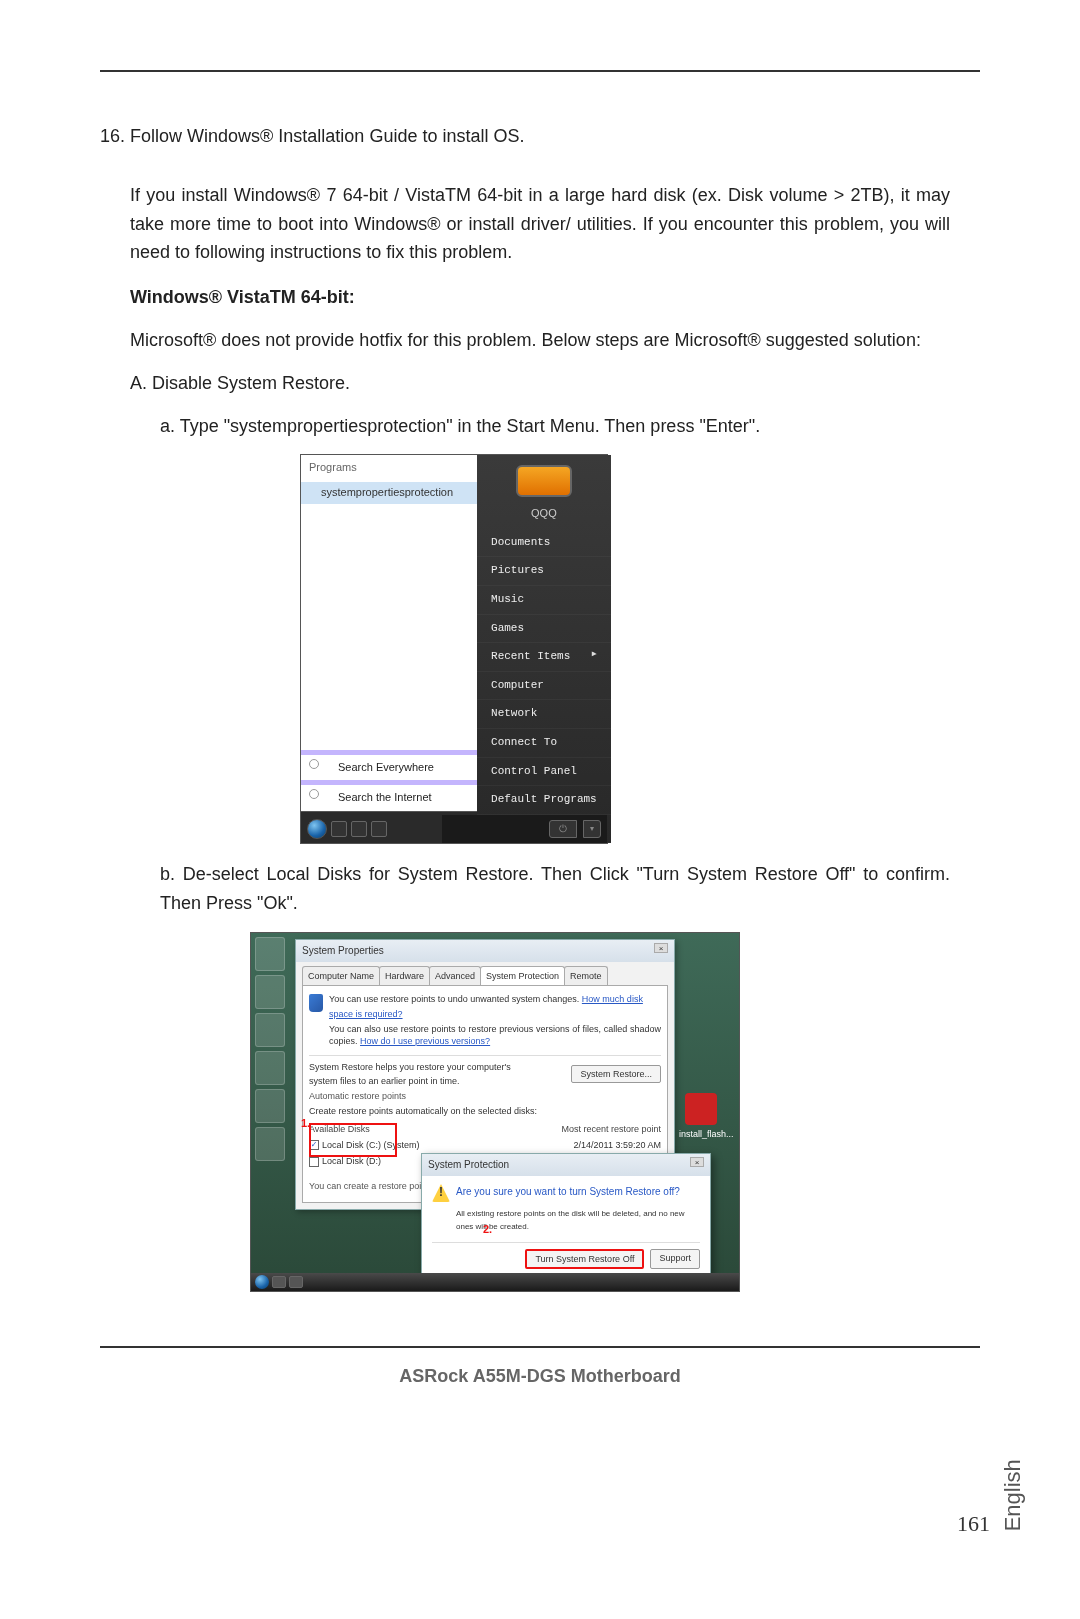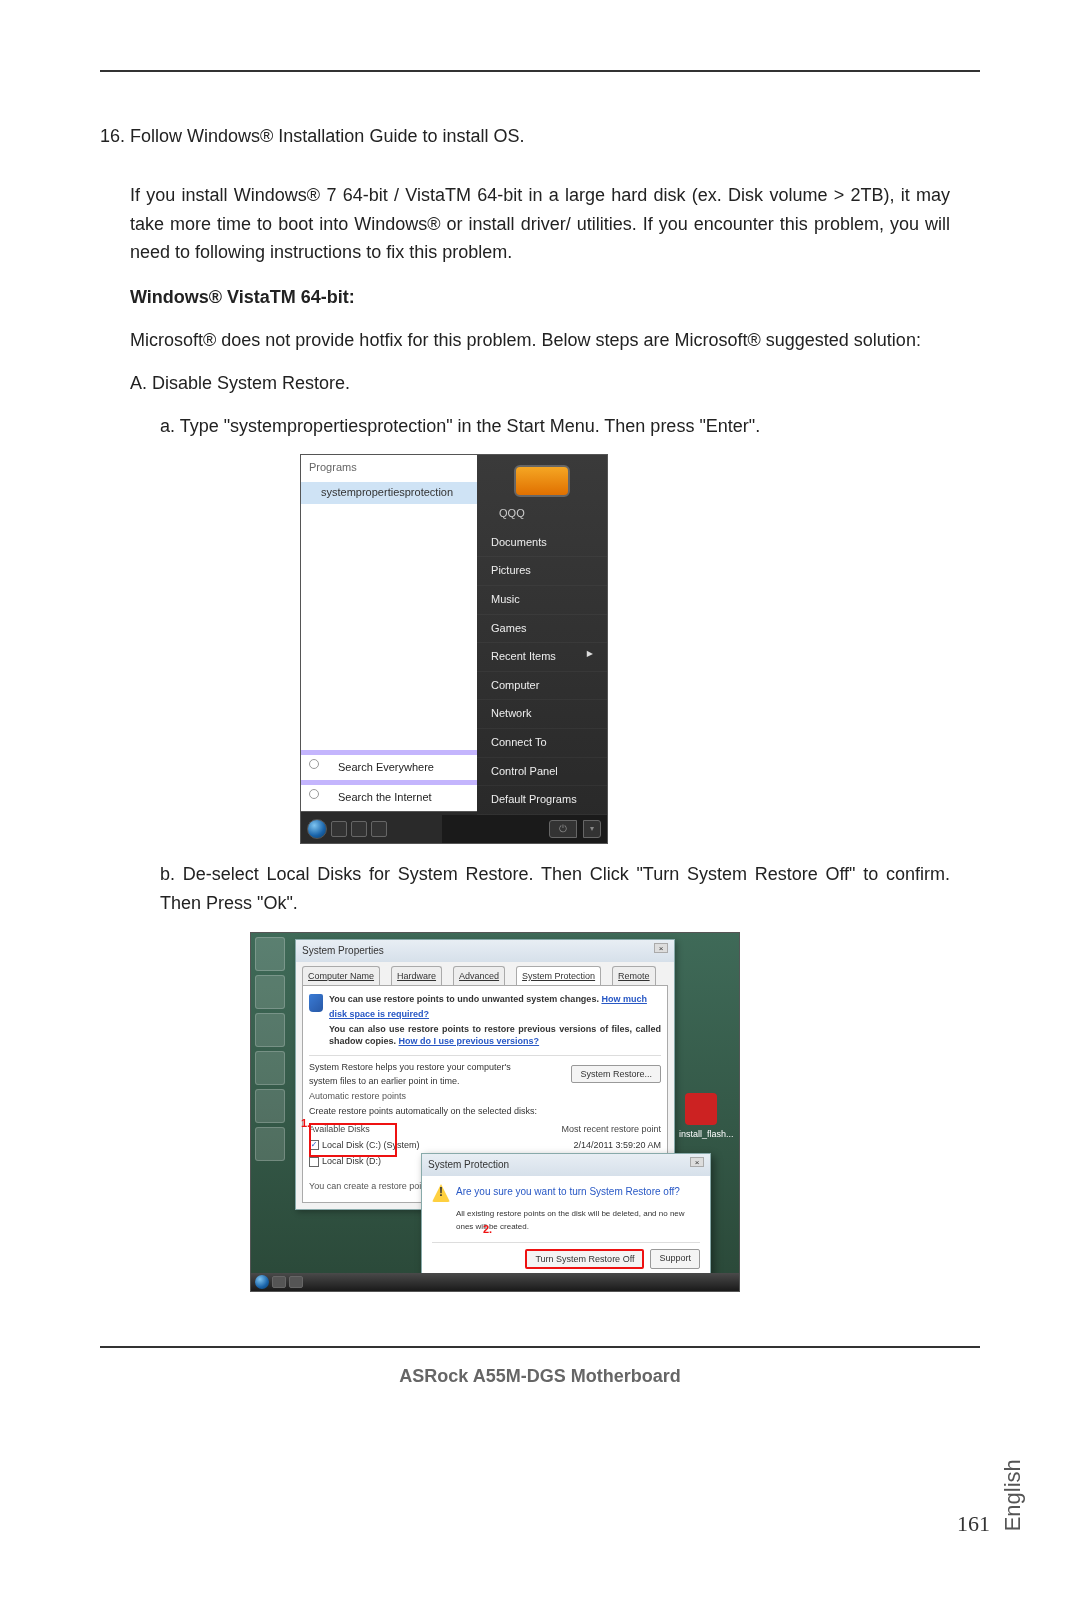--- a/index.html
+++ b/index.html
@@ -18,41 +18,41 @@
   .sm-programs { padding: 4px 8px; color: #666; font-size: 11px; border-bottom: 1px solid transparent; }
   .sm-result { padding: 2px 8px 2px 20px; background: #cfe3f5; color: #333; font-size: 11px; }
   .sm-left-fill { flex: 1; }
   .sm-search-row { display: flex; gap: 16px; padding: 4px 8px; font-size: 11px; border-top: 5px solid #c4b5fd; }
   .sm-search-row .ic { width: 10px; height: 10px; border: 1px solid #999; border-radius: 50%; display: inline-block; margin-right: 3px; background: #fff; }
   .sm-input { border: 1px solid #999; padding: 2px 6px; font-size: 11px; font-style: italic; color: #666; flex: 1; }
   .sm-input-row { display: flex; align-items: center; padding: 4px 6px; background: #2a2a2a; border-top: 1px solid #555; gap: 4px; }
   .sm-clear { width: 14px; height: 14px; background: #4a80b5; color: #fff; text-align: center; line-height: 14px; font-size: 10px; border-radius: 2px; }
   .sm-right { width: 165px; background: linear-gradient(#3a3a3a, #282828); color: #fff; display: flex; flex-direction: column; font-size: 11px; }
   .sm-avatar { width: 56px; height: 56px; margin: 10px auto 6px; background: linear-gradient(#f5a623, #e07000); border-radius: 6px; border: 2px solid #666; }
-  .sm-username { text-align: left; padding: 2px 22px 6px; color: #ccc; font-size: 11px; }
-  .sm-right-item { padding: 5px 14px; color: #eee; border-bottom: 1px solid rgba(255,255,255,0.04); white-space: nowrap; position: relative; display:flex; justify-content:space-between; }
+  .sm-username { text-align: center; padding: 2px 22px 6px; color: #ccc; font-size: 11px; }
+  .sm-right-item { padding: 5px 14px; color: #eee; border-bottom: 1px solid rgba(255,255,255,0.04); white-space: nowrap; position: relative; display:flex; justify-content:space-between;font-family:Liberation Mono, monospace; }
   .sm-arrow { font-size: 8px; color: #ddd; }
   .sm-bottom-row { position: absolute; bottom: 0; right: 0; width: 165px; height: 28px; background: #1a1a1a; display: flex; align-items: center; padding: 0 6px; gap: 6px; }
   .orb { width: 20px; height: 20px; border-radius: 50%; background: radial-gradient(circle at 35% 30%, #7ec4f0, #1862a8 60%, #0a3a64); border: 1px solid #555; }
   .sm-bottom-ic { width: 16px; height: 16px; border: 1px solid #666; background: #333; border-radius: 2px; }
   .power-btn { width: 28px; height: 18px; background: #333; border: 1px solid #666; border-radius: 3px 0 0 3px; color: #888; font-size: 10px; display:flex; align-items:center; justify-content:center; }
   .lock-btn { width: 18px; height: 18px; background: #333; border: 1px solid #666; border-radius: 0 3px 3px 0; color: #888; font-size: 8px; display:flex; align-items:center; justify-content:center; }
   .sm-bottom-wrap { position: absolute; bottom: 0; left: 0; width: 225px; height: 28px; background: #2a2a2a; display: flex; align-items: center; padding: 0 6px; gap: 4px; }
 
   
   .sysprop-shot { width: 490px; height: 360px; position: relative; background: linear-gradient(#3f6a58, #2a4838); border: 1px solid #555; font-size: 10px; color: #333; overflow: hidden; }
   .desk-icons { position: absolute; left: 4px; top: 4px; bottom: 20px; width: 34px; display: flex; flex-direction: column; gap: 4px; }
   .desk-icon { width: 30px; height: 34px; background: rgba(255,255,255,0.15); border: 1px solid rgba(255,255,255,0.2); border-radius: 3px; }
   .flash-icon { position: absolute; right: 16px; top: 160px; width: 44px; text-align:center; color:#fff; font-size:9px; }
   .flash-icon .sq { width: 32px; height: 32px; background: #c22; border-radius:4px; margin:0 auto 2px; }
   .win { position: absolute; left: 44px; top: 6px; width: 380px; background: #f2f2f2; border: 1px solid #8aa; box-shadow: 2px 2px 6px rgba(0,0,0,0.3); }
   .win-title { background: linear-gradient(#e8eef4,#d6e0ea); padding: 3px 6px; font-size: 10px; color: #333; display:flex; justify-content:space-between; align-items:flex-start; }
   .win-ctrl { display:flex; gap:2px; }
   .win-ctrl span { width:14px; height:10px; background:#ddd; border:1px solid #aaa; font-size:8px; text-align:center; line-height:9px; }
-  .tabs { display: flex; padding: 4px 6px 0 6px; gap: 12px; font-size: 9px; text-decoration: underline; }
+  .tabs { display: flex; padding: 4px 6px 0 6px; gap: 0; font-size: 9px; }
   .tab { padding: 2px 5px; border: 1px solid #aaa; border-bottom: none; background: #eee; border-radius: 3px 3px 0 0; margin-right: -1px; white-space: nowrap; }
   .tab.active { background: #fff; position: relative; z-index: 2; }
   .win-body { background: #fff; border: 1px solid #aaa; margin: 0 6px 6px 6px; padding: 6px; font-size: 9px; }
   .win-body p { margin: 3px 0; line-height: 1.3; }
   a.faux { color: #2858c5; text-decoration: underline; }
   .restore-row { display: flex; justify-content: space-between; align-items: center; border-top: 1px solid #ddd; padding-top: 4px; margin-top: 4px; }
   .btn { padding: 1px 8px; border: 1px solid #999; background: #f4f4f4; font-size: 9px; border-radius: 2px; }
   .table-head { display:flex; justify-content:space-between; color:#444; margin-top:4px; }
   .table-row { display:flex; align-items:center; gap:3px; margin-top:2px; }
   .cb { width:10px; height:10px; border:1px solid #666; display:flex; align-items:center; justify-content:center; font-size:8px; color:#2858c5; }
@@ -70,21 +70,21 @@
   .taskbar { position:absolute; bottom:0; left:0; right:0; height:18px; background:linear-gradient(#4a4a4a,#1a1a1a); display:flex; align-items:center; padding:0 4px; gap:3px; }
   .taskbar .orb2 { width:14px; height:14px; border-radius:50%; background: radial-gradient(circle at 35% 30%, #7ec4f0, #1862a8 60%, #0a3a64); }
   .taskbar .titem { width:14px; height:12px; background:#555; border:1px solid #666; border-radius:2px; }
   .inset-note { margin-top:6px; color:#555; }
   .indent-a { margin-left: 0; }
   .indent-b { margin-left: 30px; }
 
   .side-lang { position: absolute; right: 50px; bottom: 160px; transform: rotate(-90deg); transform-origin: right bottom; font-size: 22px; color: #555; font-family: Arial, sans-serif; }
   .page-num { position: absolute; right: 90px; bottom: 78px; font-size: 22px; color: #333; font-family: Georgia, serif; }
   .footer { text-align: center; font-size: 18px; color: #666; font-weight: bold; margin-top: 14px; }
-  .info-row { display:flex; align-items:flex-start; gap:6px;font-weight:bold; }
+  .info-row { display:flex; align-items:flex-start; gap:6px; }
   .shield { width:14px; height:18px; background:linear-gradient(135deg,#3a7bd5,#2858a5); border-radius:2px 2px 4px 4px; flex:none; margin-top:2px; }
 </style>
 </head>
 <body>
 
 <div class="page">
   <div class="hr-top"></div>
 
   <p class="step16">16. Follow Windows® Installation Guide to install OS.</p>
 

